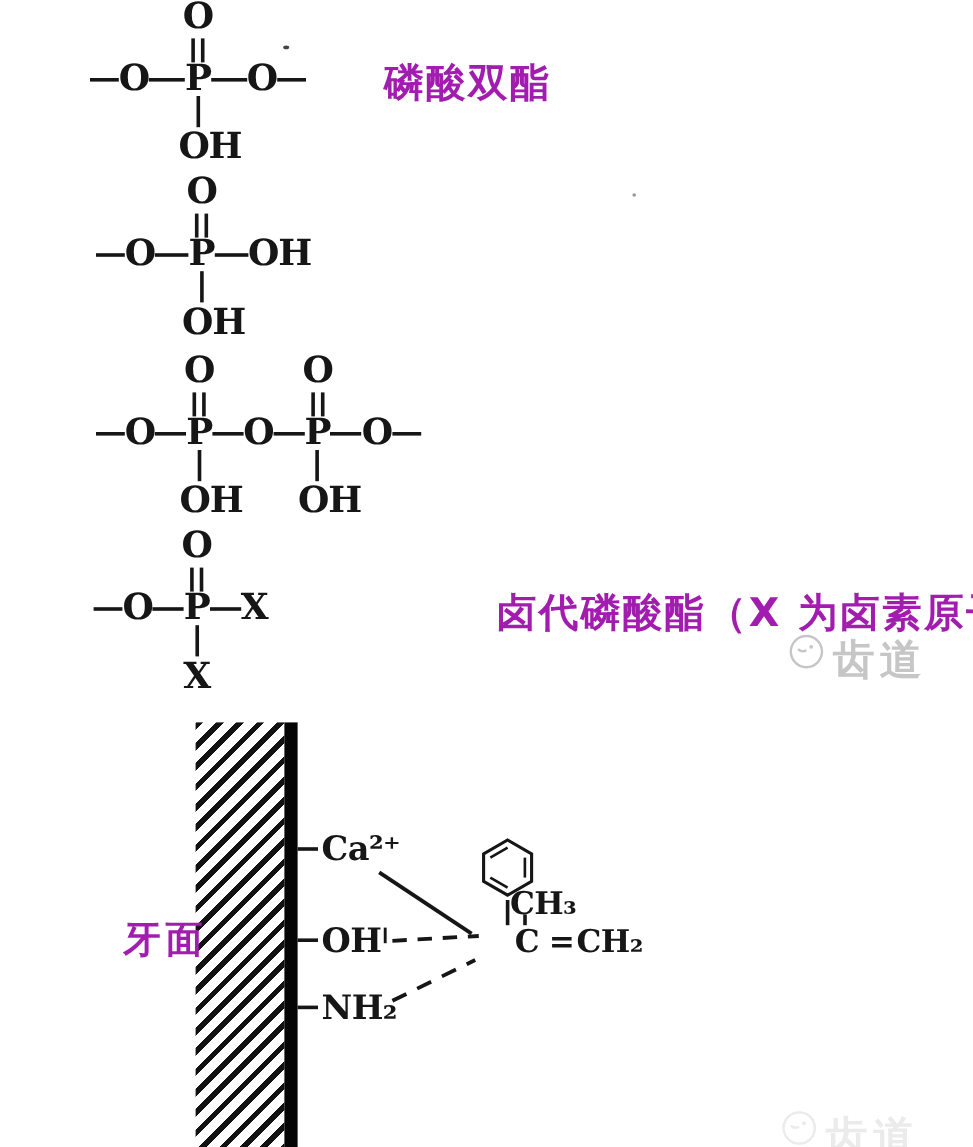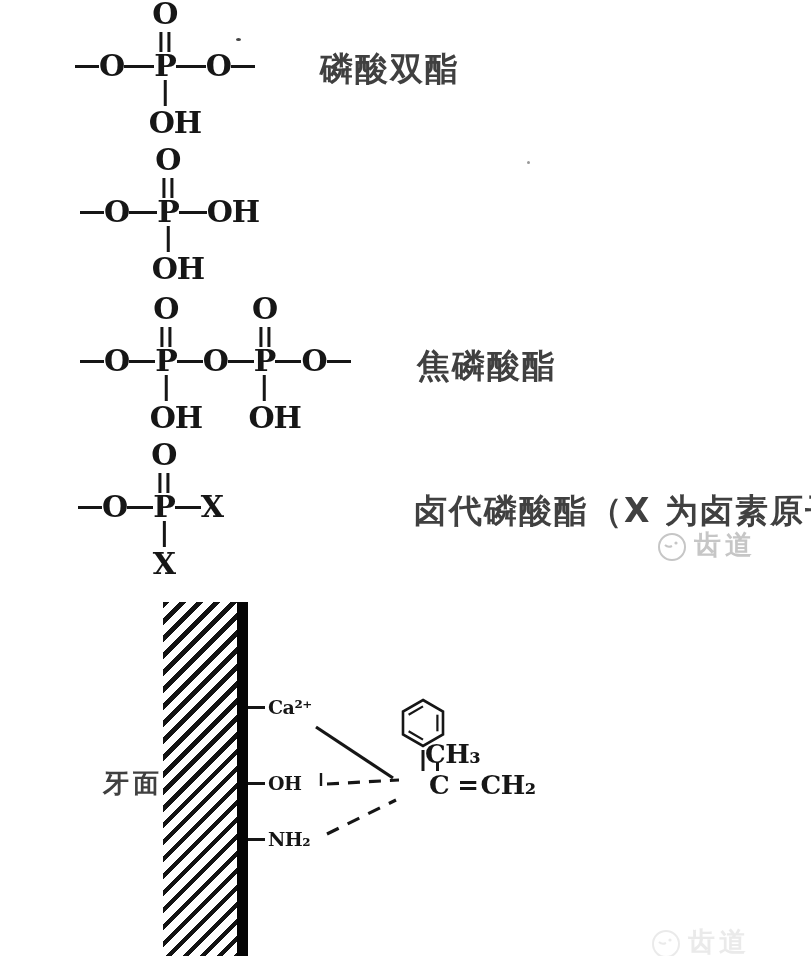--- a/index.html
+++ b/index.html
@@ -15,42 +15,42 @@
            display:flex;flex-direction:column;align-items:center;}
   .dbl{display:flex;gap:5px;margin-top:1px;}
   .dbl div{width:3px;height:20px;background:#161616;}
   .p-below{position:absolute;top:31px;left:50%;transform:translateX(-50%);
            display:flex;flex-direction:column;align-items:center;}
   .vline{width:3px;height:26px;background:#161616;}
   .shift-r{margin-left:20px;}
 
   
   .cn{position:absolute;font-family:"DejaVu Sans",sans-serif;font-weight:700;
-      font-size:33px;line-height:38px;color:#404040;letter-spacing:2px;white-space:nowrap;}
+      font-size:33px;line-height:38px;color:#a21caf;letter-spacing:2px;white-space:nowrap;}
 
   
   .hatch{position:absolute;left:163px;top:602px;width:74px;height:354px;
          background:repeating-linear-gradient(135deg,#121212 0 4.5px,#ffffff 4.5px 12px);}
   .bar{position:absolute;left:237px;top:602px;width:11px;height:354px;background:#050505;}
   .grp{position:absolute;display:flex;align-items:center;height:30px;
-       font-weight:700;font-size:19px;letter-spacing:-0.5px;white-space:nowrap;}
+       font-weight:700;font-size:28px;letter-spacing:-0.5px;white-space:nowrap;}
   .grp .tick{width:17px;height:3px;background:#161616;margin-right:3px;flex:none;}
 
   
   .formula{position:absolute;left:415px;top:769px;display:flex;align-items:flex-start;
            font-weight:700;font-size:26px;line-height:32px;letter-spacing:-0.5px;white-space:nowrap;}
   .cblock{position:relative;margin-left:14px;}
   .ch3{position:absolute;top:-31px;left:-4px;white-space:nowrap;}
   .cvbond{position:absolute;top:-7px;left:7px;width:3px;height:9px;background:#161616;}
   .eq{margin-left:8px;}
   .ch2{margin-left:2px;}
 
   
-  .wm{position:absolute;display:flex;align-items:flex-end;gap:6px;color:#c6c6c6;
-      font-family:"DejaVu Sans",sans-serif;font-size:27px;font-weight:700;letter-spacing:4px;}
+  .wm{position:absolute;display:flex;align-items:flex-start;gap:6px;color:#c6c6c6;
+      font-family:"DejaVu Sans",sans-serif;font-size:35px;font-weight:700;letter-spacing:4px;}
   .wm2{color:#e4e4e4;opacity:.75;}
 
   .speck{position:absolute;border-radius:50%;}
   .overlay{position:absolute;left:0;top:596px;}
 </style>
 </head>
 <body>
 
 <div class="page">
 
@@ -132,21 +132,20 @@
       </span>
       <span class="p-below">
         <span class="vline"></span>
         <span class="atom shift-r">OH</span>
       </span>
     </span>
     <div class="bond" style="width:26px;"></div>
     <span class="atom">O</span>
     <div class="bond" style="width:24px;"></div>
   </div>
-  <span class="cn" style="left:417px;top:347px;">焦磷酸酯</span>
 
   <div class="chain" style="left:78px;top:489px;">
     <div class="bond" style="width:24px;"></div>
     <span class="atom">O</span>
     <div class="bond" style="width:26px;"></div>
     <span class="atom p-wrap">
       <span>P</span>
       <span class="p-above">
         <span class="atom">O</span>
         <span class="dbl">
@@ -168,21 +167,21 @@
     <svg width="32" height="32" viewBox="0 0 32 32">
       <circle cx="16" cy="16" r="13" fill="none" stroke="#c6c6c6" stroke-width="2"></circle>
       <path d="M9 14 q3 3 7 1" fill="none" stroke="#c6c6c6" stroke-width="2"></path>
       <circle cx="20" cy="12" r="1.6" fill="#c6c6c6"></circle>
     </svg>
     <span>齿道</span>
   </div>
 
   <div class="hatch"></div>
   <div class="bar"></div>
-  <span class="cn" style="left:103px;top:764px;font-size:26px;letter-spacing:4px;">牙面</span>
+  <span class="cn" style="left:103px;top:764px;font-size:31px;letter-spacing:4px;">牙面</span>
 
   <div class="grp" style="left:248px;top:692px;">
     <span class="tick"></span>
     <span>Ca²⁺</span>
   </div>
   <div class="grp" style="left:248px;top:768px;">
     <span class="tick"></span>
     <span>OH</span>
   </div>
   <div class="grp" style="left:248px;top:824px;">

